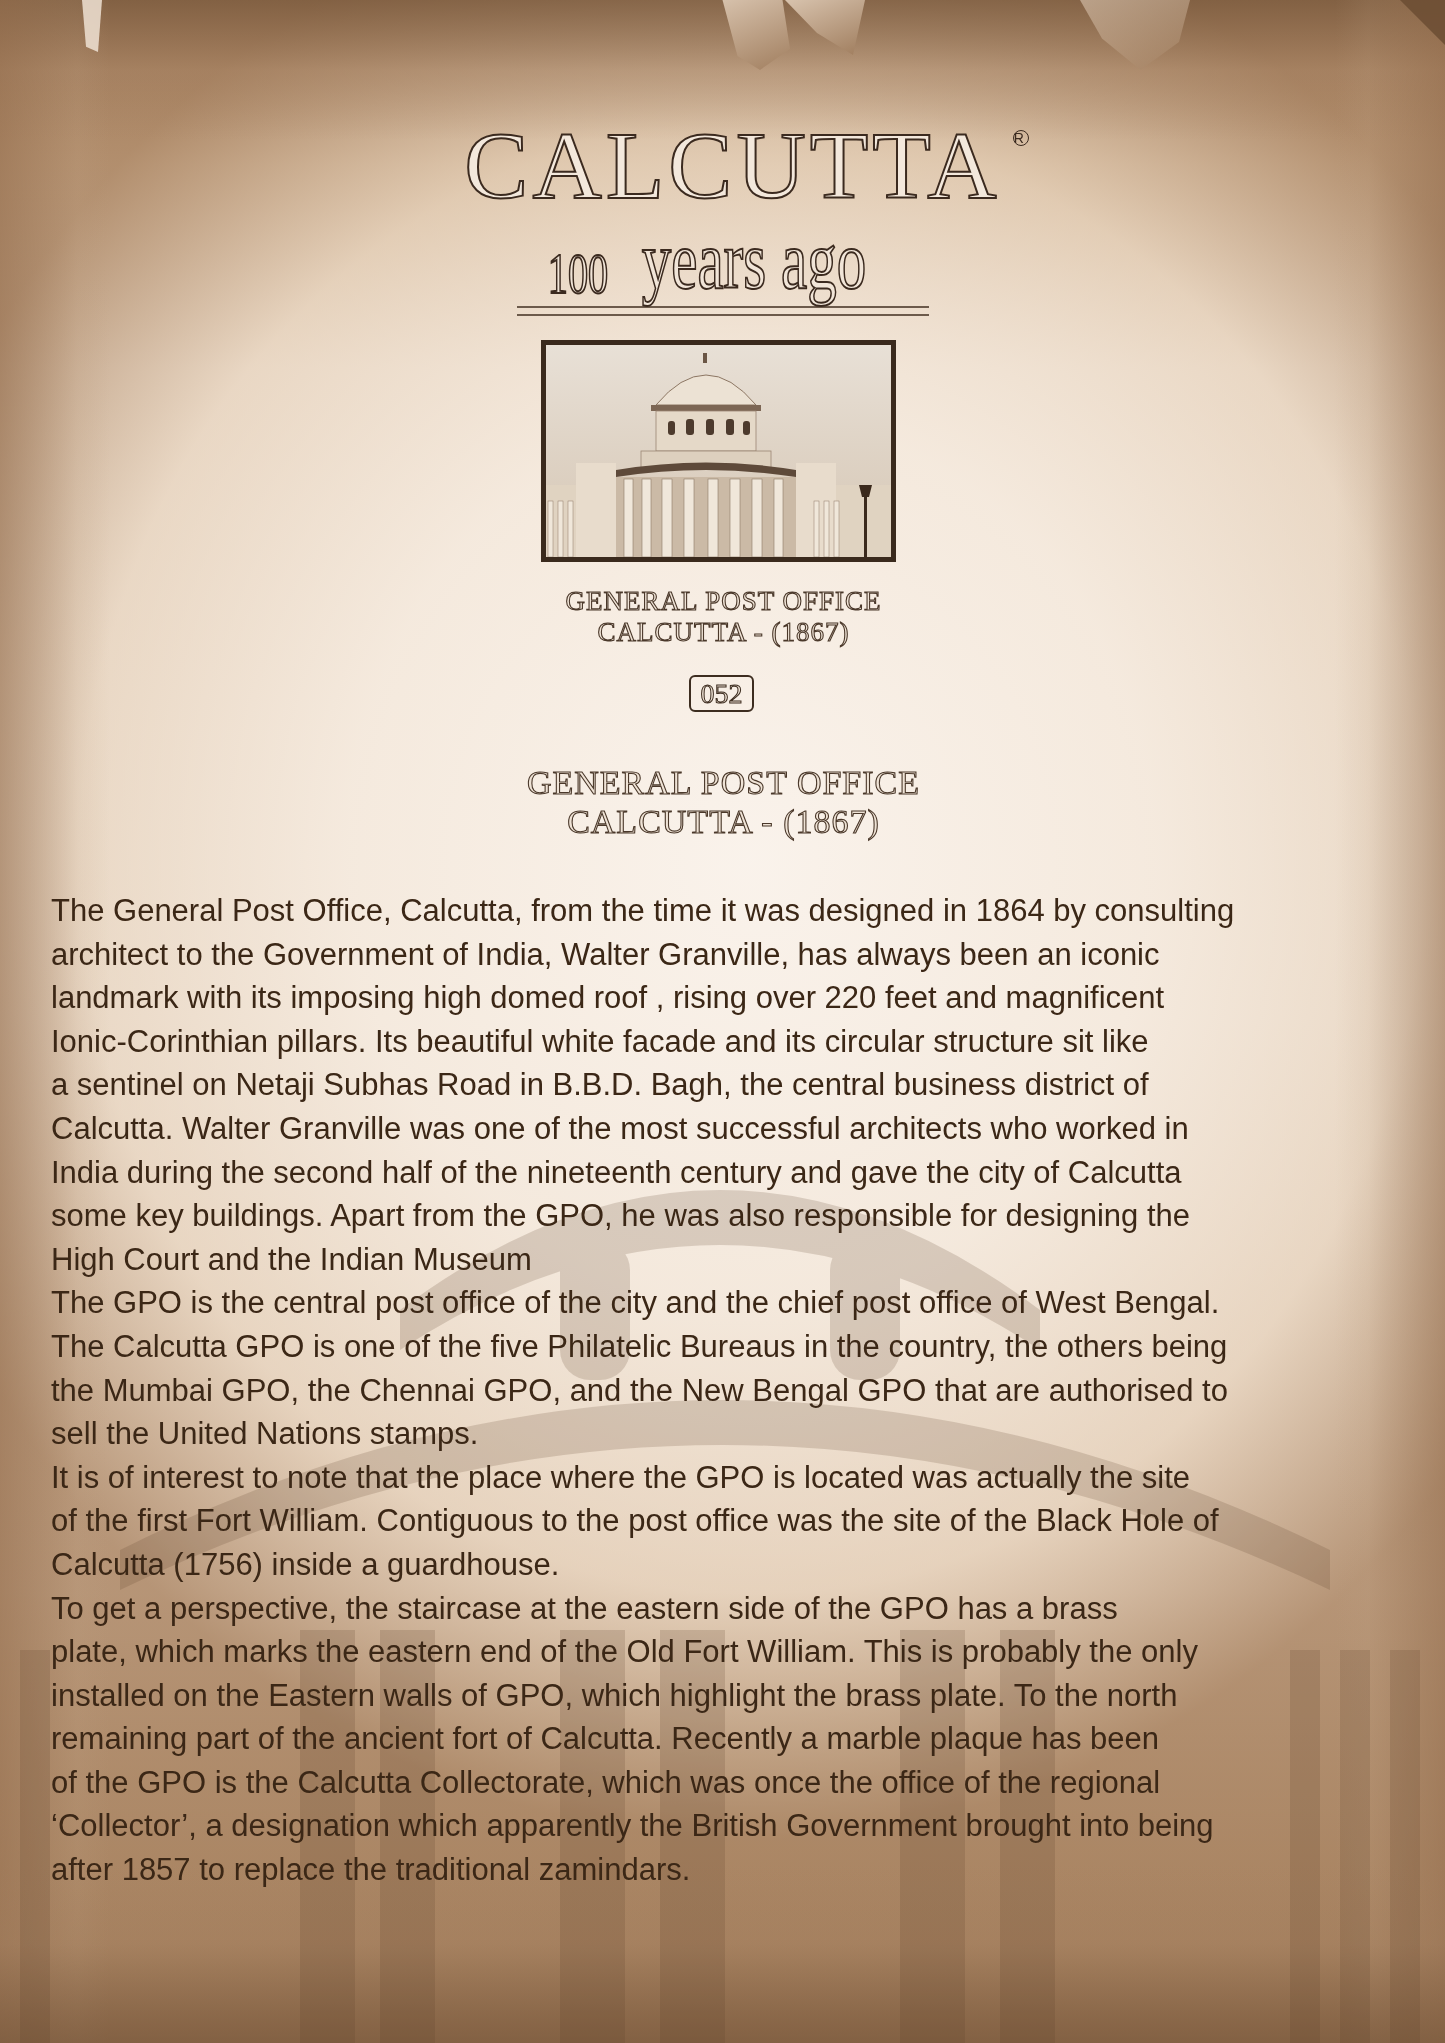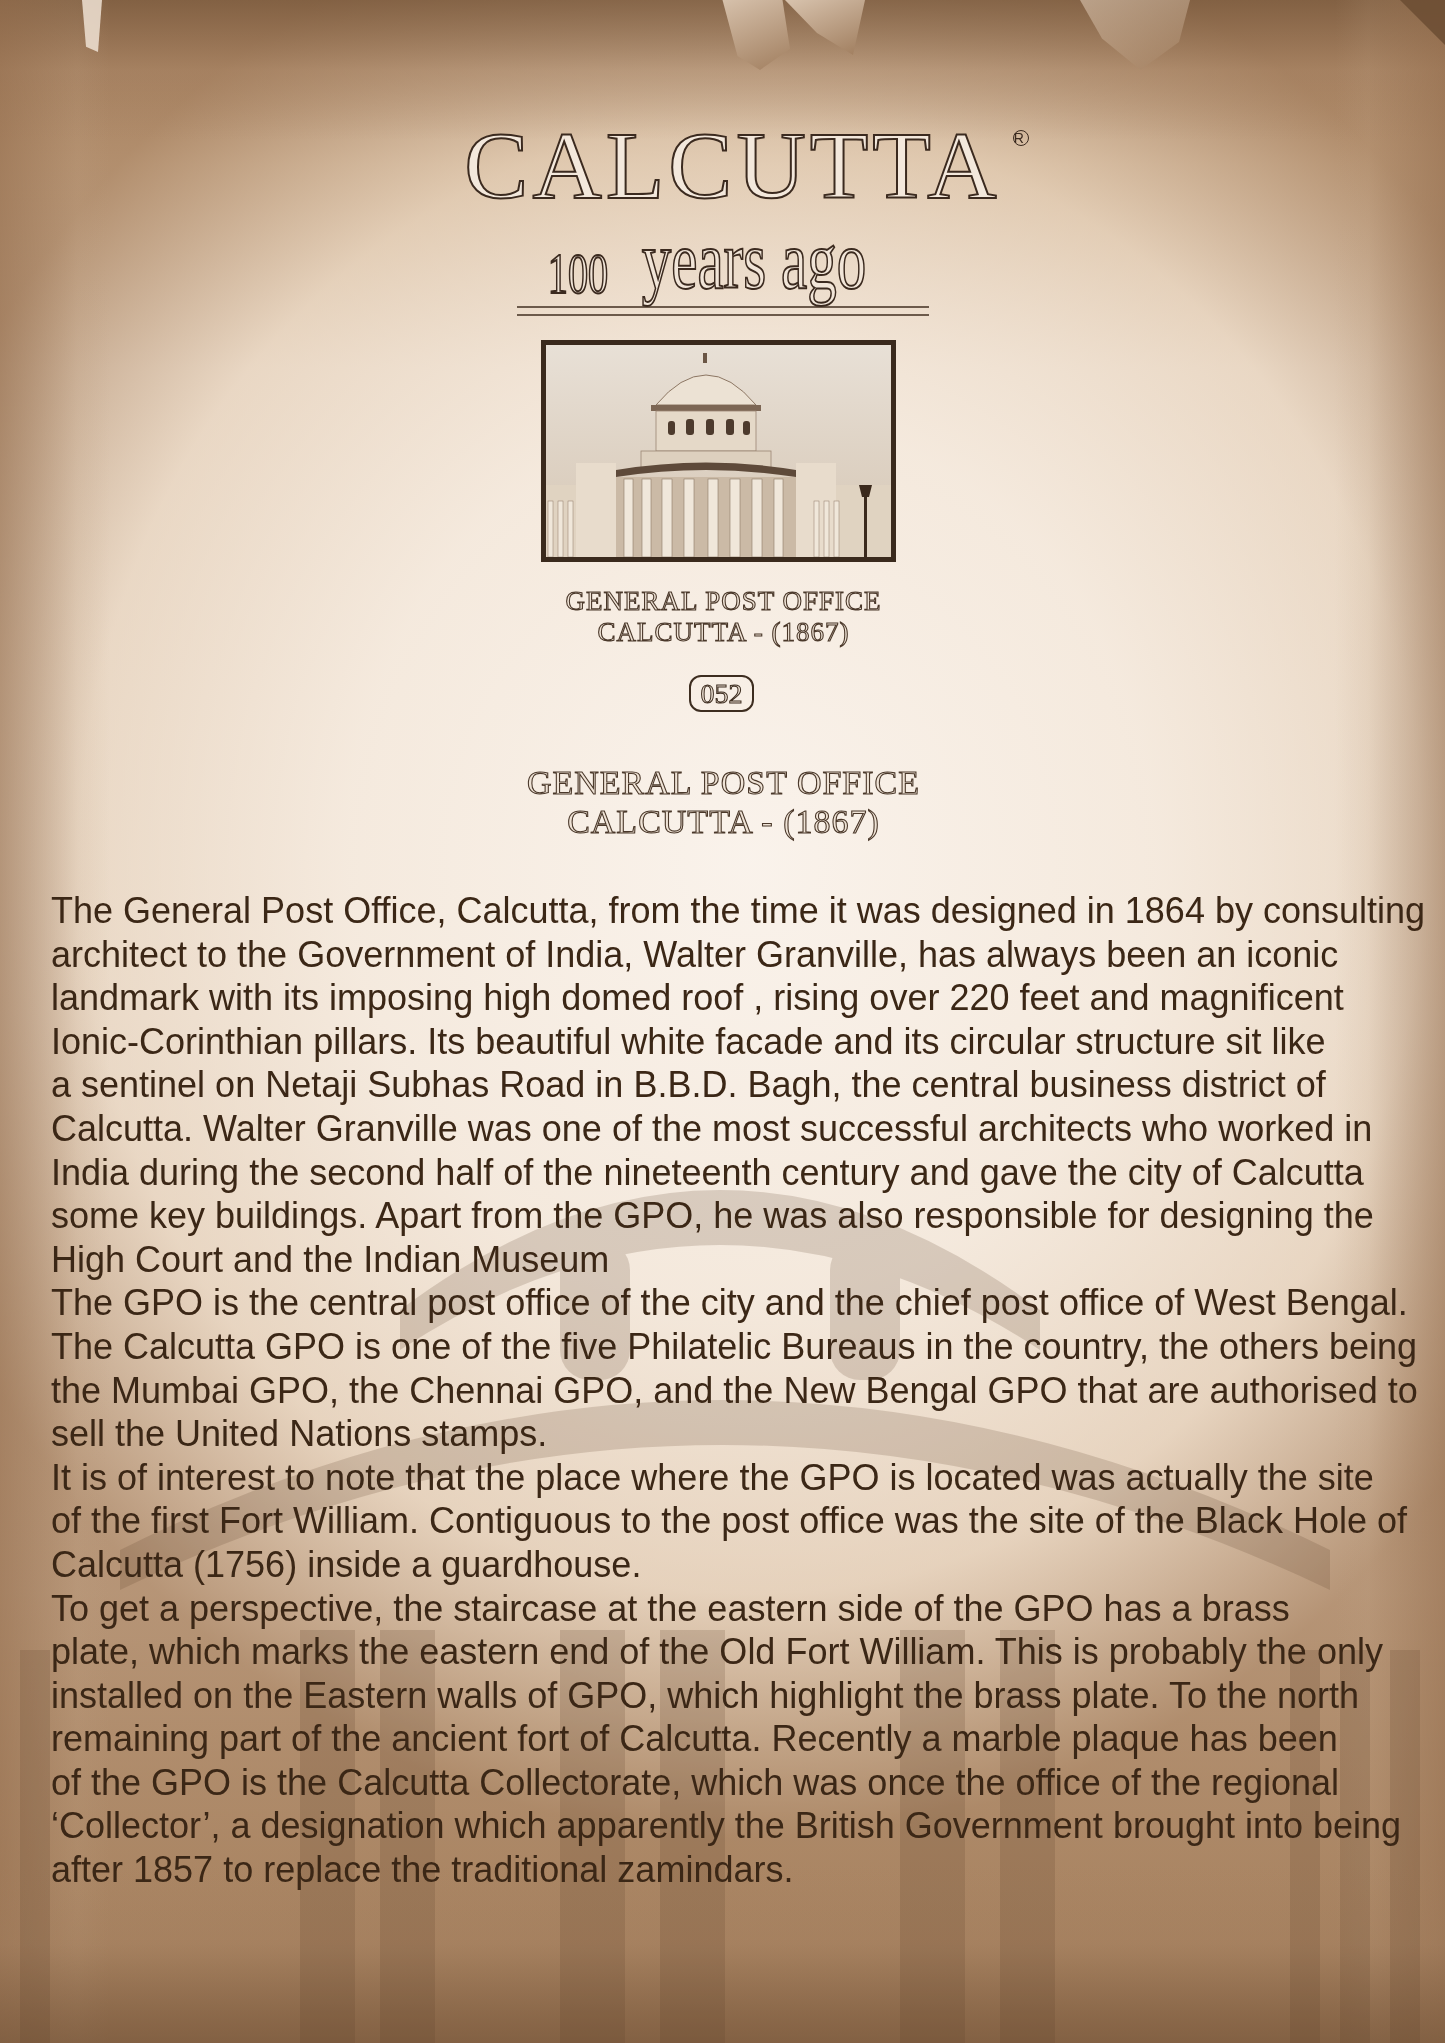--- a/index.html
+++ b/index.html
@@ -132,36 +132,36 @@
       line-height: 1.15;
     }
     .caption.small { top: 586px; font-size: 27px; }
     .caption.large { top: 763px; font-size: 34px; }
 
     .badge {
       position: absolute;
       left: 689px; top: 675px;
       width: 65px; height: 37px;
       border: 2px solid #3d2d20;
-      border-radius: 12px;
+      border-radius: 6px;
       box-sizing: border-box;
       text-align: center;
       font-family: "Liberation Serif", serif;
       font-size: 28px;
       line-height: 33px;
       color: #efe3d6;
       -webkit-text-stroke: 1px #3d2d20;
     }
 
     .body-text {
       position: absolute;
       left: 51px; top: 889px;
       width: 1370px;
       font-family: "Liberation Sans", sans-serif;
-      font-size: 36px;
+      font-size: 31px;
       line-height: 43.6px;
       color: #3b2716;
     }
     .body-text .line {
       display: block;
       white-space: nowrap;
     }
   </style>
 </head>
 <body>

